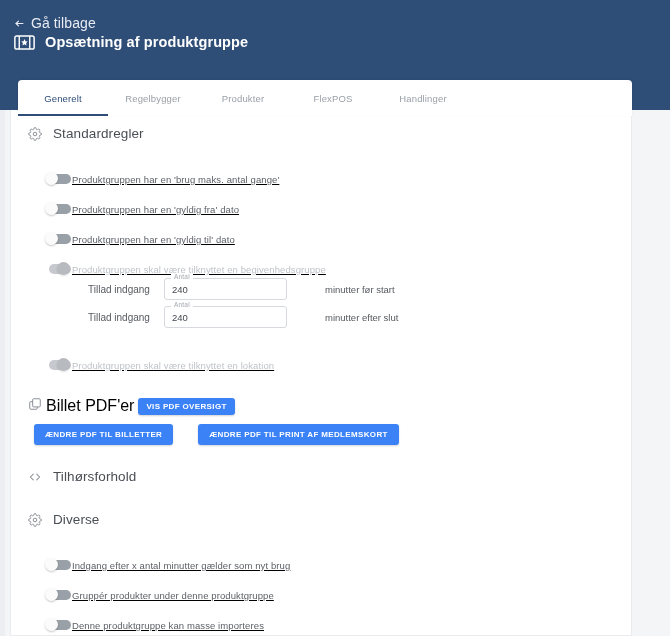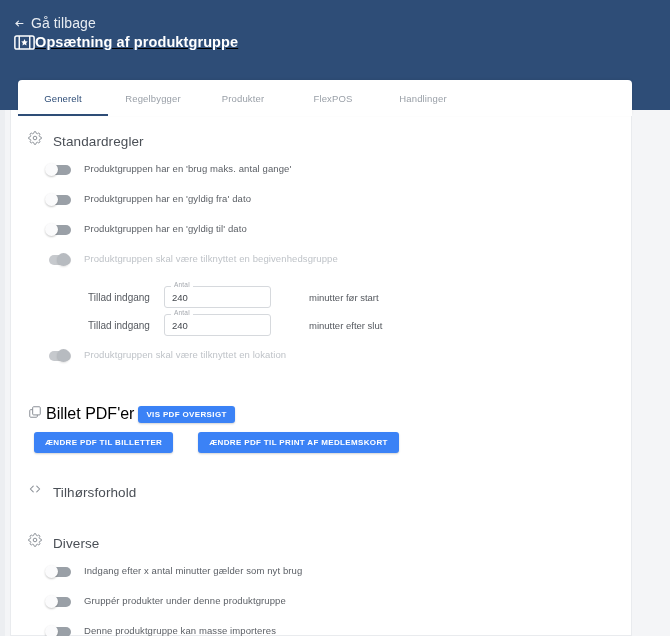--- a/index.html
+++ b/index.html
@@ -60,22 +60,21 @@
     cursor: pointer;
   }
   .back-arrow { display: block; width: 11px; height: 11px; }
   .back-arrow svg { display: block; }
 
   .title-row {
     position: absolute;
     left: 14px; top: 34px;
     display: flex;
     align-items: center;
-    gap: 0;
-    text-decoration: underline;
+    gap: 10px;
   }
   .ticket-icon { width: 21px; height: 15px; display: block; flex: none; }
   .page-title {
     color: #ffffff;
     font-size: 14.5px;
     font-weight: bold;
     letter-spacing: .1px;
     white-space: nowrap;
   }
 
@@ -153,30 +152,29 @@
   .section-head .sec-icon {
     width: 14px; height: 14px;
     flex: none;
     display: block;
     color: #8a8f96;
   }
   .section-head .sec-title {
     font-size: 13.5px;
     color: #4a4f56;
     letter-spacing: .1px;
-    margin-top: 8px;
   }
 
   
   .toggle-row {
     display: flex;
-    align-items: flex-start;
-    gap: 12px;
+    align-items: flex-end;
     height: 30px;
     padding-left: 17px;
+    text-decoration: underline;
   }
   .switch {
     position: relative;
     width: 27px;
     height: 13px;
     flex: none;
     cursor: pointer;
   }
   .switch .track {
     position: absolute;
@@ -216,21 +214,21 @@
     padding-left: 60px;
   }
   .entry-label {
     font-size: 10px;
     color: #55595f;
     white-space: nowrap;
     width: 68px;
   }
   .field {
     position: relative;
-    width: 107px;
+    width: 123px;
     height: 22px;
     flex: none;
   }
   .field .fld-box {
     position: absolute;
     inset: 0;
     border: 1px solid #d6d9dd;
     border-radius: 3px;
     background: #ffffff;
   }

